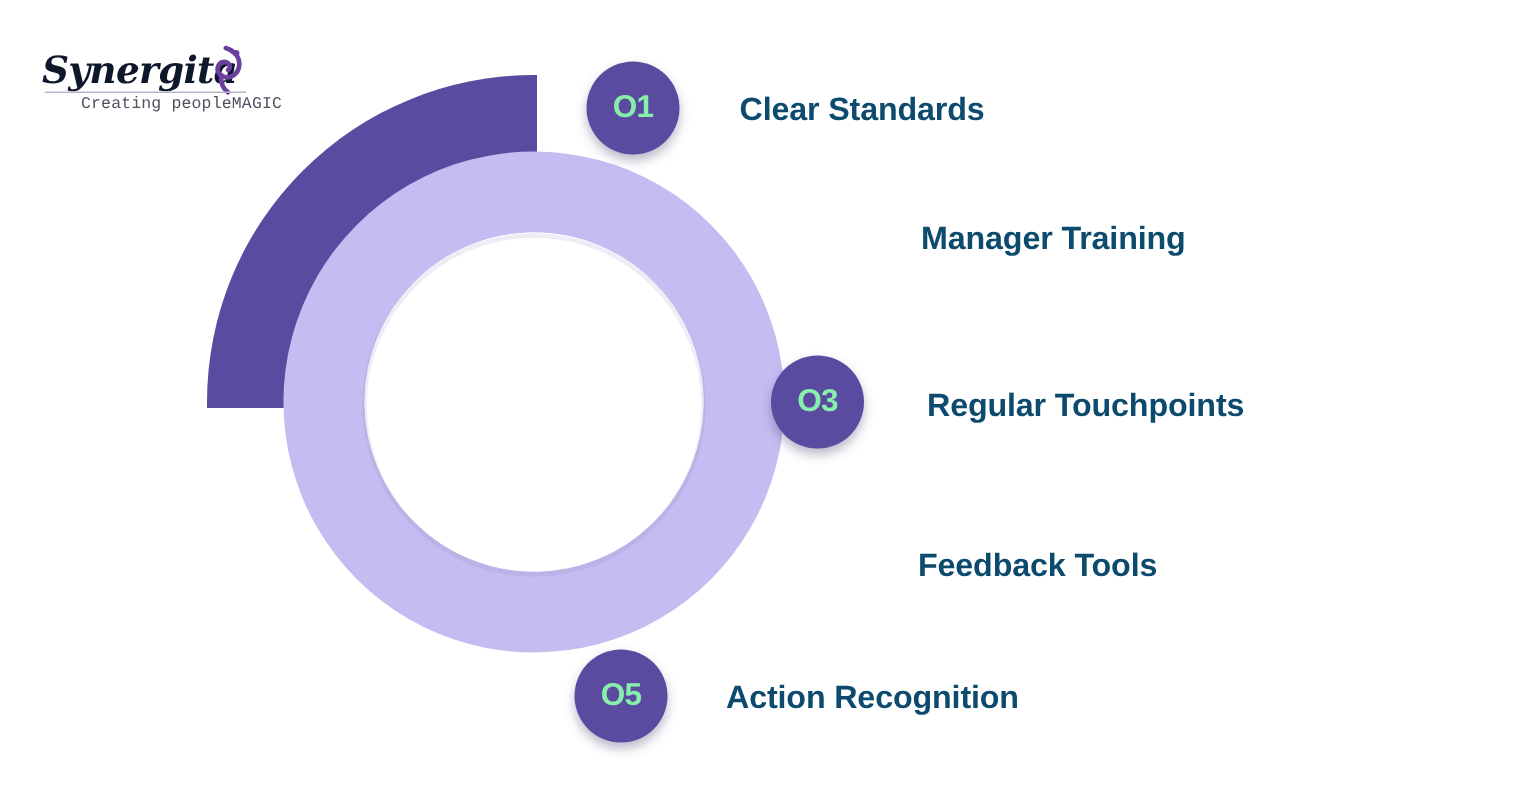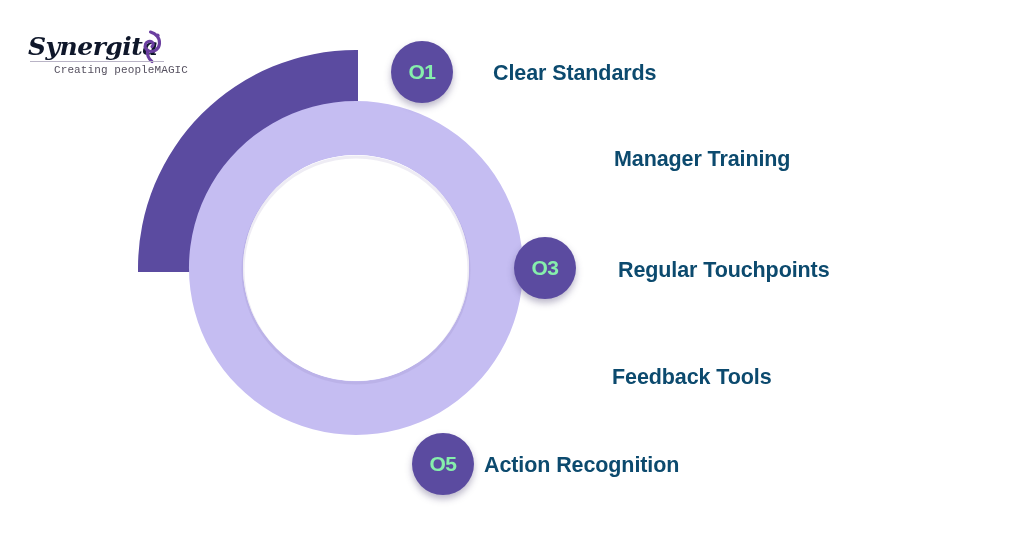--- a/index.html
+++ b/index.html
@@ -169,18 +169,18 @@
 
   <div class="item-label" style="left:582px; top:147px;margin-left:32px;">Manager Training</div>
 
   <div class="badge" style="left:514px; top:237px;text-align:right;">
     <span class="badge-text">O3</span>
   </div>
   <div class="item-label" style="left:606px; top:258px;margin-left:12px;">Regular Touchpoints</div>
 
   <div class="item-label" style="left:577px; top:365px;margin-left:35px;">Feedback Tools</div>
 
-  <div class="badge" style="left:412px; top:433px;justify-content:center;">
+  <div class="badge" style="left:383px; top:433px;justify-content:center;">
     <span class="badge-text">O5</span>
   </div>
   <div class="item-label" style="left:484px; top:453px;text-align:right;">Action Recognition</div>
 
 </div>
 
 </body></html>

